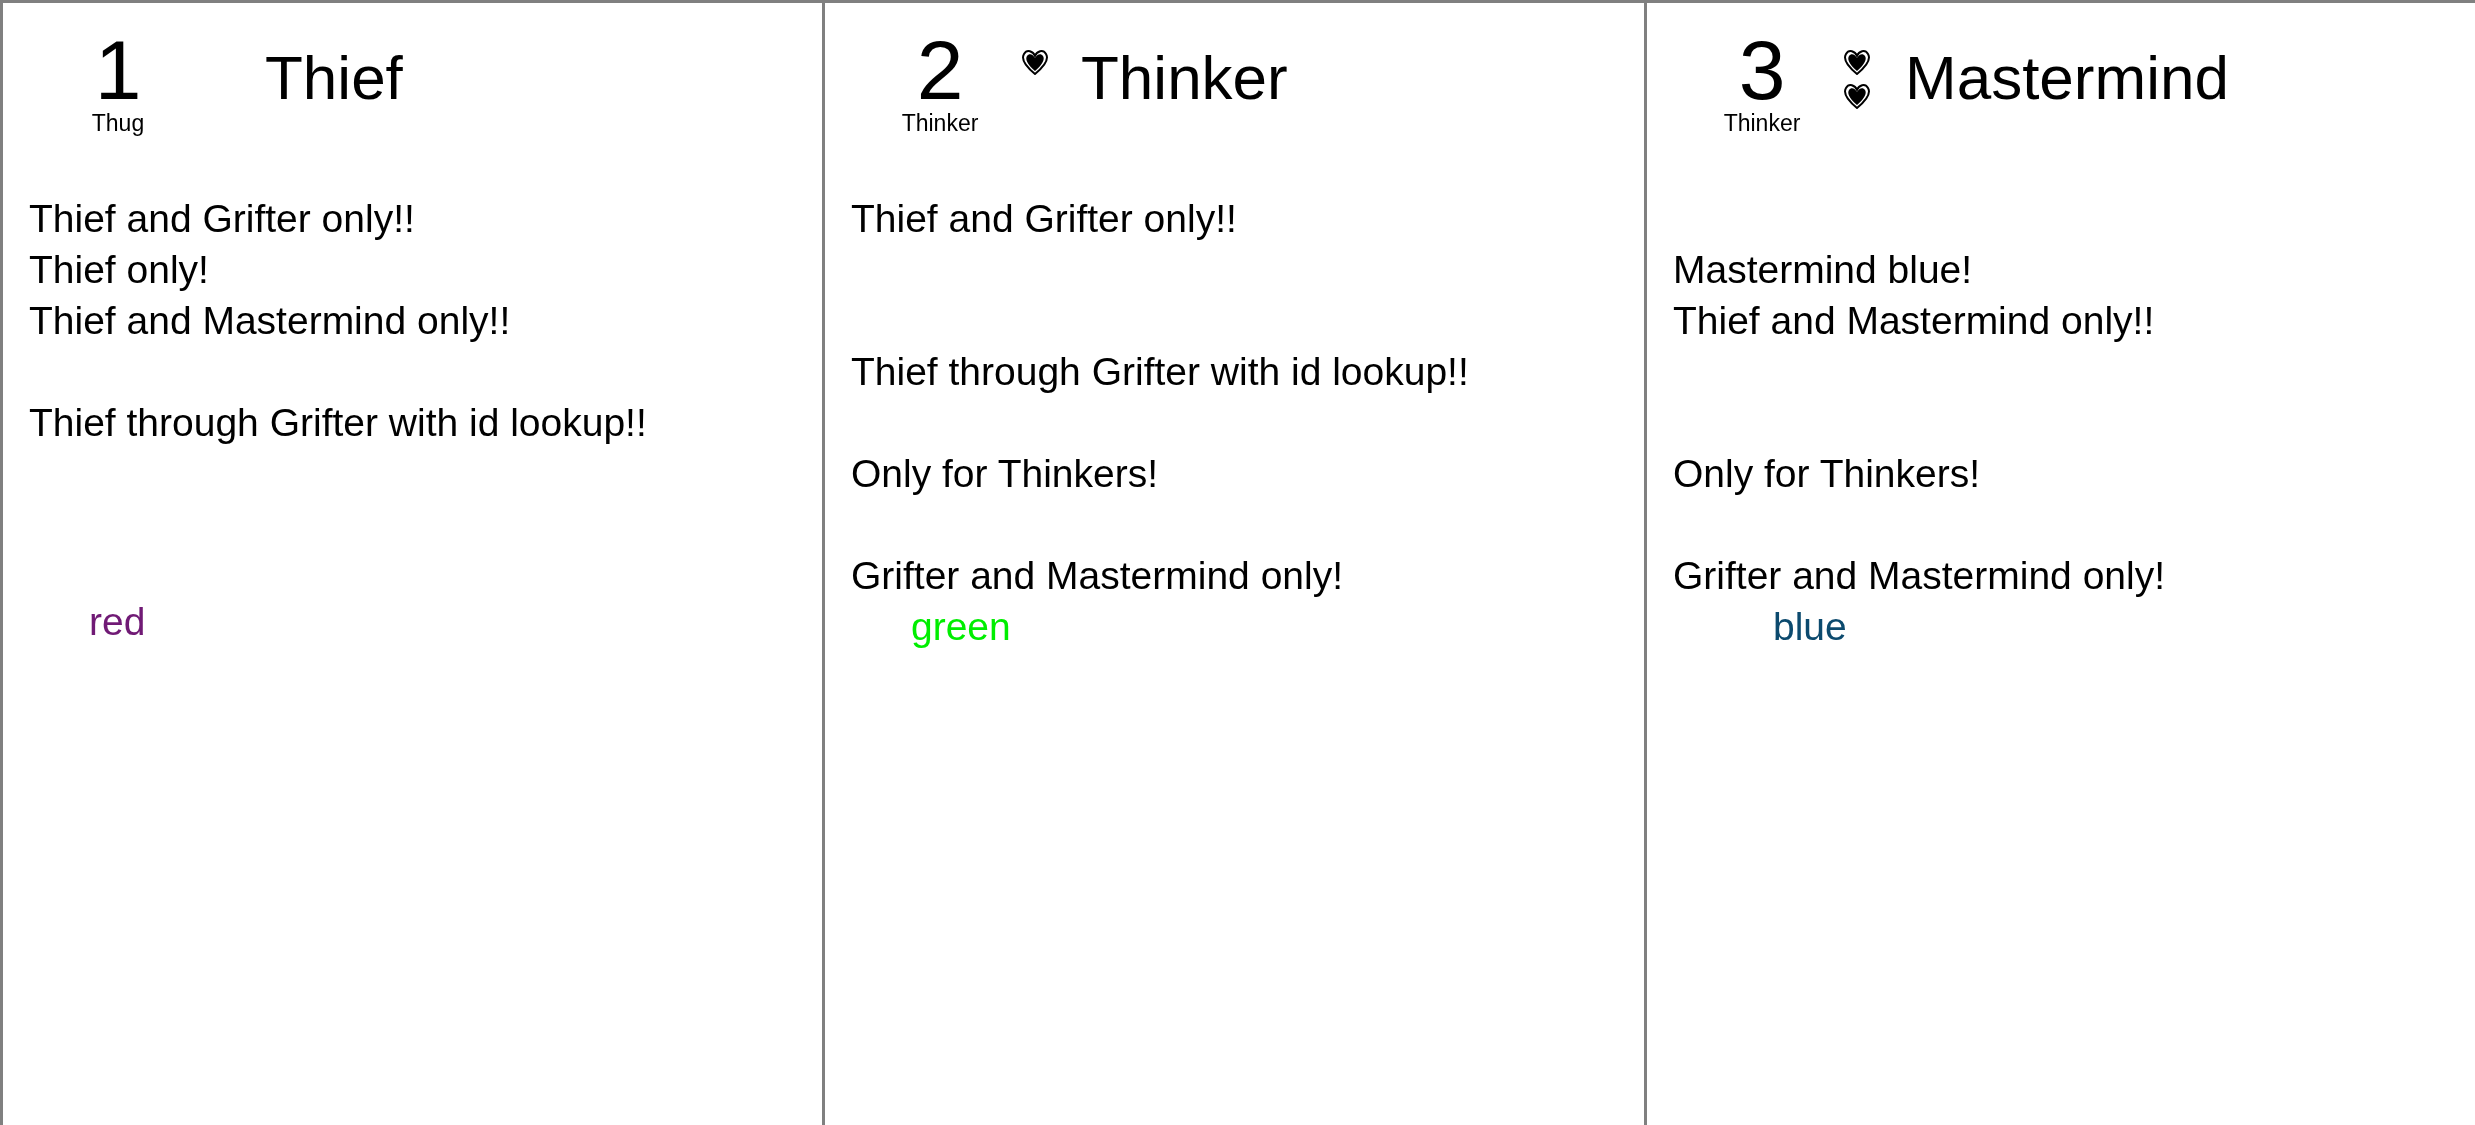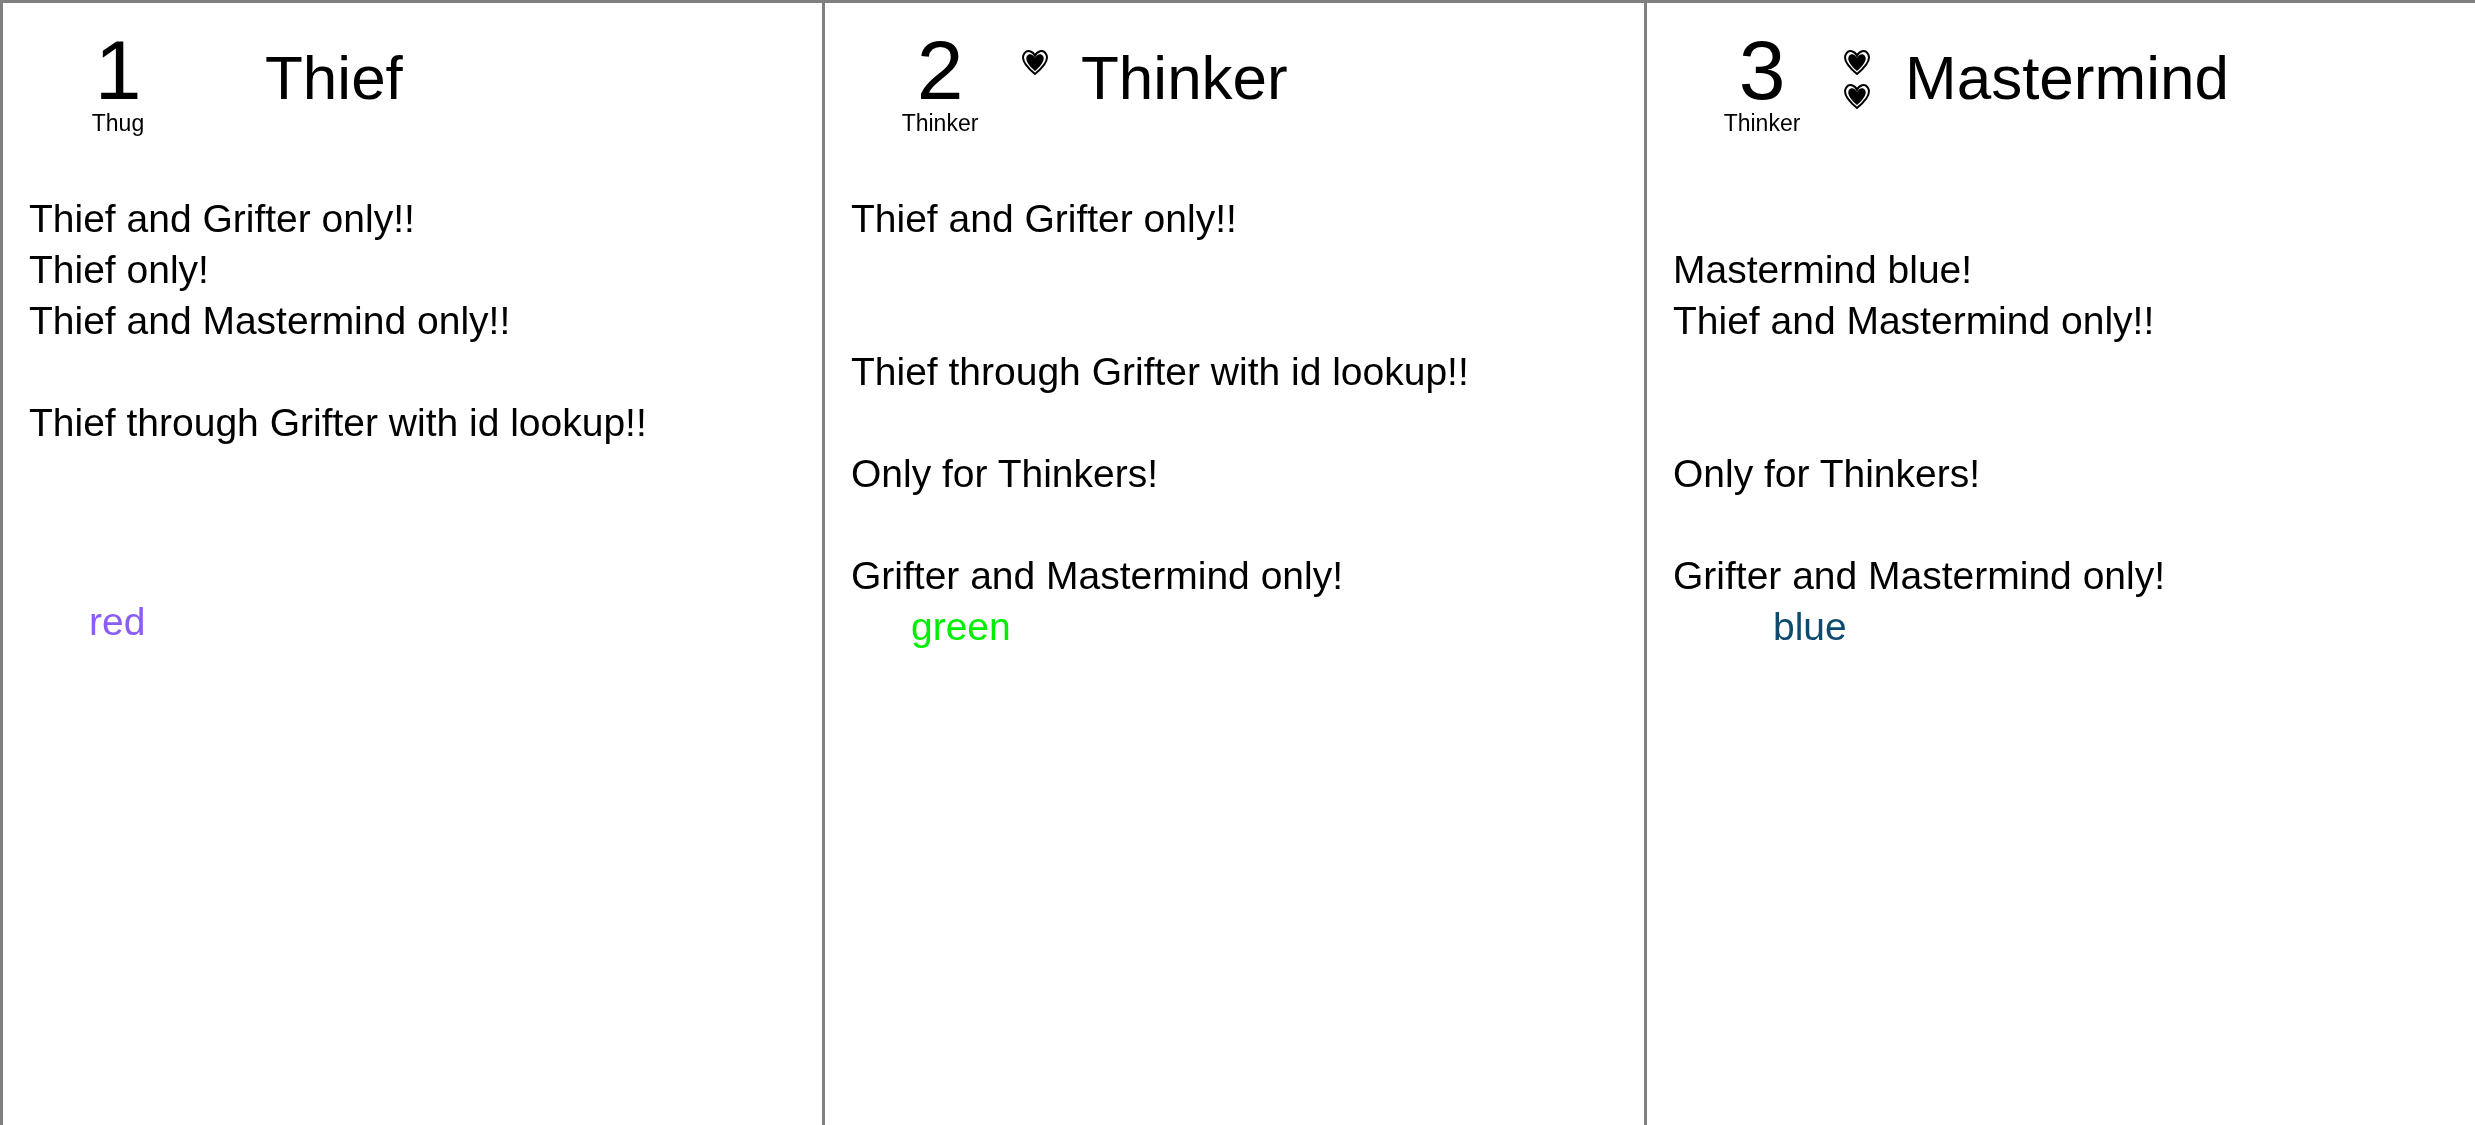--- a/index.html
+++ b/index.html
@@ -128,21 +128,21 @@
       <div class="card-title">Thief</div>
     </div>
     <div class="lines">
       <div class="line">Thief and Grifter only!!</div>
       <div class="line">Thief only!</div>
       <div class="line">Thief and Mastermind only!!</div>
       <div class="line blank">&nbsp;</div>
       <div class="line">Thief through Grifter with id lookup!!</div>
       <div class="gap-md"></div>
       <div class="gap-sm"></div>
-      <div class="line indent-1 color-word" style="color:#8b5cf6">red</div>
+      <div class="line indent-1 color-word" style="color:#701a75">red</div>
     </div>
   </div>
 
   <div class="card card-2">
     <div class="card-header">
       <div class="rank-block">
         <div class="rank-number">2</div>
         <div class="rank-class">Thinker</div>
       </div>
       <div class="pips">

